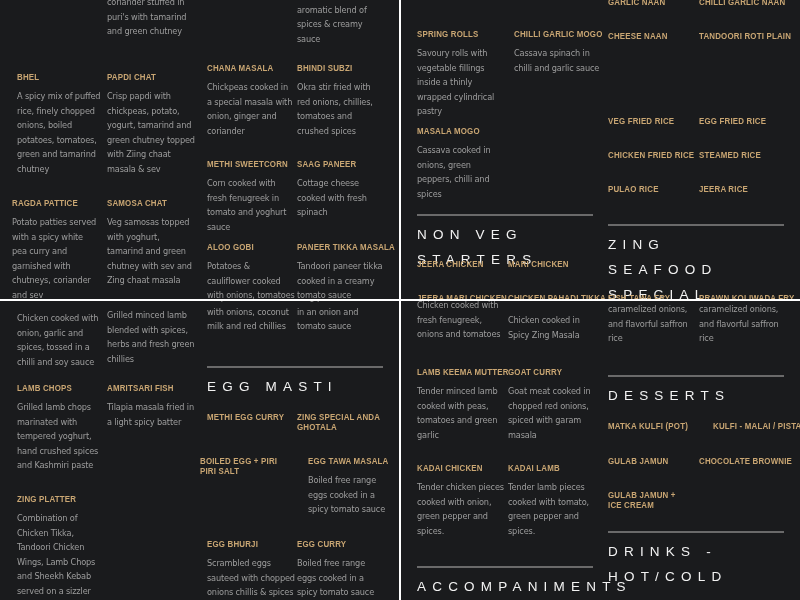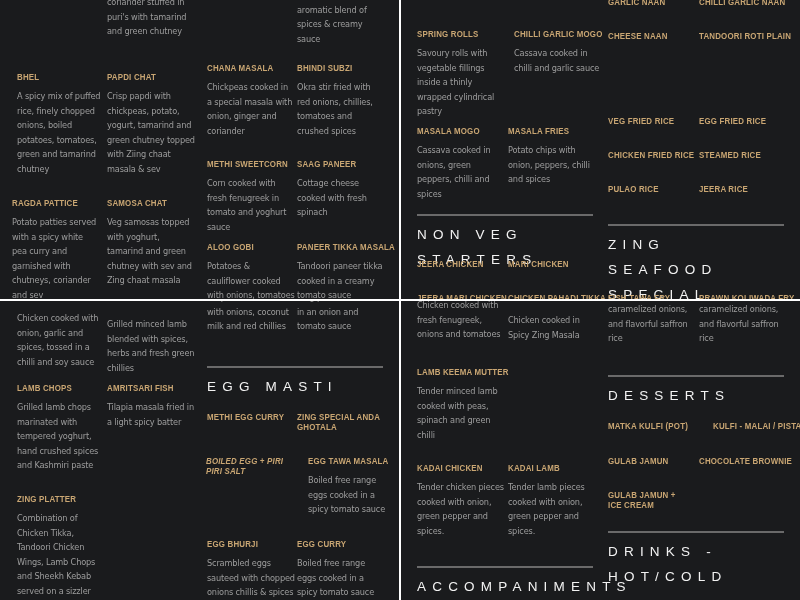--- a/index.html
+++ b/index.html
@@ -74,30 +74,26 @@
   </div>
 </div>
 
 <div class="tile t2">
   <div class="item" style="left:16px;top:29px;">
     <div class="name">Spring Rolls</div>
     <div class="desc">Savoury rolls with vegetable fillings inside a thinly wrapped cylindrical pastry</div>
   </div>
   <div class="item" style="left:113px;top:29px;">
     <div class="name">Chilli Garlic Mogo</div>
-    <div class="desc">Cassava cooked in chilli and garlic sauce</div>
+    <div class="desc">Cassava spinach in chilli and garlic sauce</div>
   </div>
   <div class="item" style="left:16px;top:126px;">
     <div class="name">Masala Mogo</div>
     <div class="desc">Cassava cooked in onions, green peppers, chilli and spices</div>
   </div>
-  <div class="item" style="left:107px;top:126px;">
-    <div class="name">Masala Fries</div>
-    <div class="desc">Potato chips with onion, peppers, chilli and spices</div>
-  </div>
 
   <div class="section" style="left:16px;top:214px;">
     <div class="rule"></div>
     <div class="title">Non Veg Starters</div>
   </div>
 
   <div class="item" style="left:16px;top:259px;">
     <div class="name">Jeera Chicken</div>
   </div>
   <div class="item" style="left:107px;top:259px;">
@@ -154,21 +150,21 @@
   <div class="item" style="left:298px;top:293px;">
     <div class="name">Prawn Koliwada Fry</div>
   </div>
 </div>
 
 <div class="tile t3">
   <div class="item" style="left:17px;top:-1px;width:90px;">
     <div class="desc" style="margin-top:11px">Chicken cooked with onion, garlic and spices, tossed in a chilli and soy sauce</div>
   </div>
   <div class="item" style="left:107px;top:-1px;width:90px;">
-    <div class="desc" style="margin-top:17px">Grilled minced lamb blended with spices, herbs and fresh green chillies</div>
+    <div class="desc" style="margin-top:8px">Grilled minced lamb blended with spices, herbs and fresh green chillies</div>
   </div>
   <div class="item" style="left:207px;top:-11px;">
     <div class="desc" style="margin-top:0">Tilapia fish cooked with onions, coconut milk and red chillies</div>
   </div>
   <div class="item" style="left:297px;top:-11px;">
     <div class="desc" style="margin-top:0">King prawns cooked in an onion and tomato sauce</div>
   </div>
 
   <div class="item" style="left:17px;top:82px;">
     <div class="name">Lamb Chops</div>
@@ -187,21 +183,21 @@
     <div class="rule"></div>
     <div class="title">Egg Masti</div>
   </div>
 
   <div class="item" style="left:207px;top:111px;">
     <div class="name">Methi Egg Curry</div>
   </div>
   <div class="item" style="left:297px;top:111px;">
     <div class="name wrap">Zing Special Anda Ghotala</div>
   </div>
-  <div class="item" style="left:206px;top:155px;font-style:italic;">
+  <div class="item" style="left:200px;top:155px;">
     <div class="name wrap">Boiled Egg + Piri Piri Salt</div>
   </div>
   <div class="item" style="left:308px;top:155px;">
     <div class="name">Egg Tawa Masala</div>
     <div class="desc">Boiled free range eggs cooked in a spicy tomato sauce</div>
   </div>
   <div class="item" style="left:207px;top:238px;">
     <div class="name">Egg Bhurji</div>
     <div class="desc">Scrambled eggs sauteed with chopped onions chillis &amp; spices</div>
   </div>
@@ -214,29 +210,33 @@
 <div class="tile t4">
   <div class="item" style="left:16px;top:-3px;">
     <div class="desc" style="margin-top:0">Chicken cooked with fresh fenugreek, onions and tomatoes</div>
   </div>
   <div class="item" style="left:107px;top:6px;">
     <div class="desc" style="margin-top:6px">Chicken cooked in Spicy Zing Masala</div>
   </div>
 
   <div class="item" style="left:16px;top:66px;">
     <div class="name">Lamb Keema Mutter</div>
-    <div class="desc">Tender minced lamb cooked with peas, spinach and green chilli</div>
+    <div class="desc">Tender minced lamb cooked with peas, tomatoes and green garlic</div>
+  </div>
+  <div class="item" style="left:107px;top:66px;">
+    <div class="name">Goat Curry</div>
+    <div class="desc">Goat meat cooked in chopped red onions, spiced with garam masala</div>
   </div>
   <div class="item" style="left:16px;top:162px;">
     <div class="name">Kadai Chicken</div>
     <div class="desc">Tender chicken pieces cooked with onion, green pepper and spices.</div>
   </div>
   <div class="item" style="left:107px;top:162px;">
     <div class="name">Kadai Lamb</div>
-    <div class="desc">Tender lamb pieces cooked with onion, green pepper and spices.</div>
+    <div class="desc">Tender lamb pieces cooked with tomato, green pepper and spices.</div>
   </div>
 
   <div class="section" style="left:16px;top:265px;">
     <div class="rule"></div>
     <div class="title">Accompaniments</div>
   </div>
 
   <div class="item" style="left:207px;top:1px;">
     <div class="desc" style="margin-top:0">caramelized onions, and flavorful saffron rice</div>
   </div>

